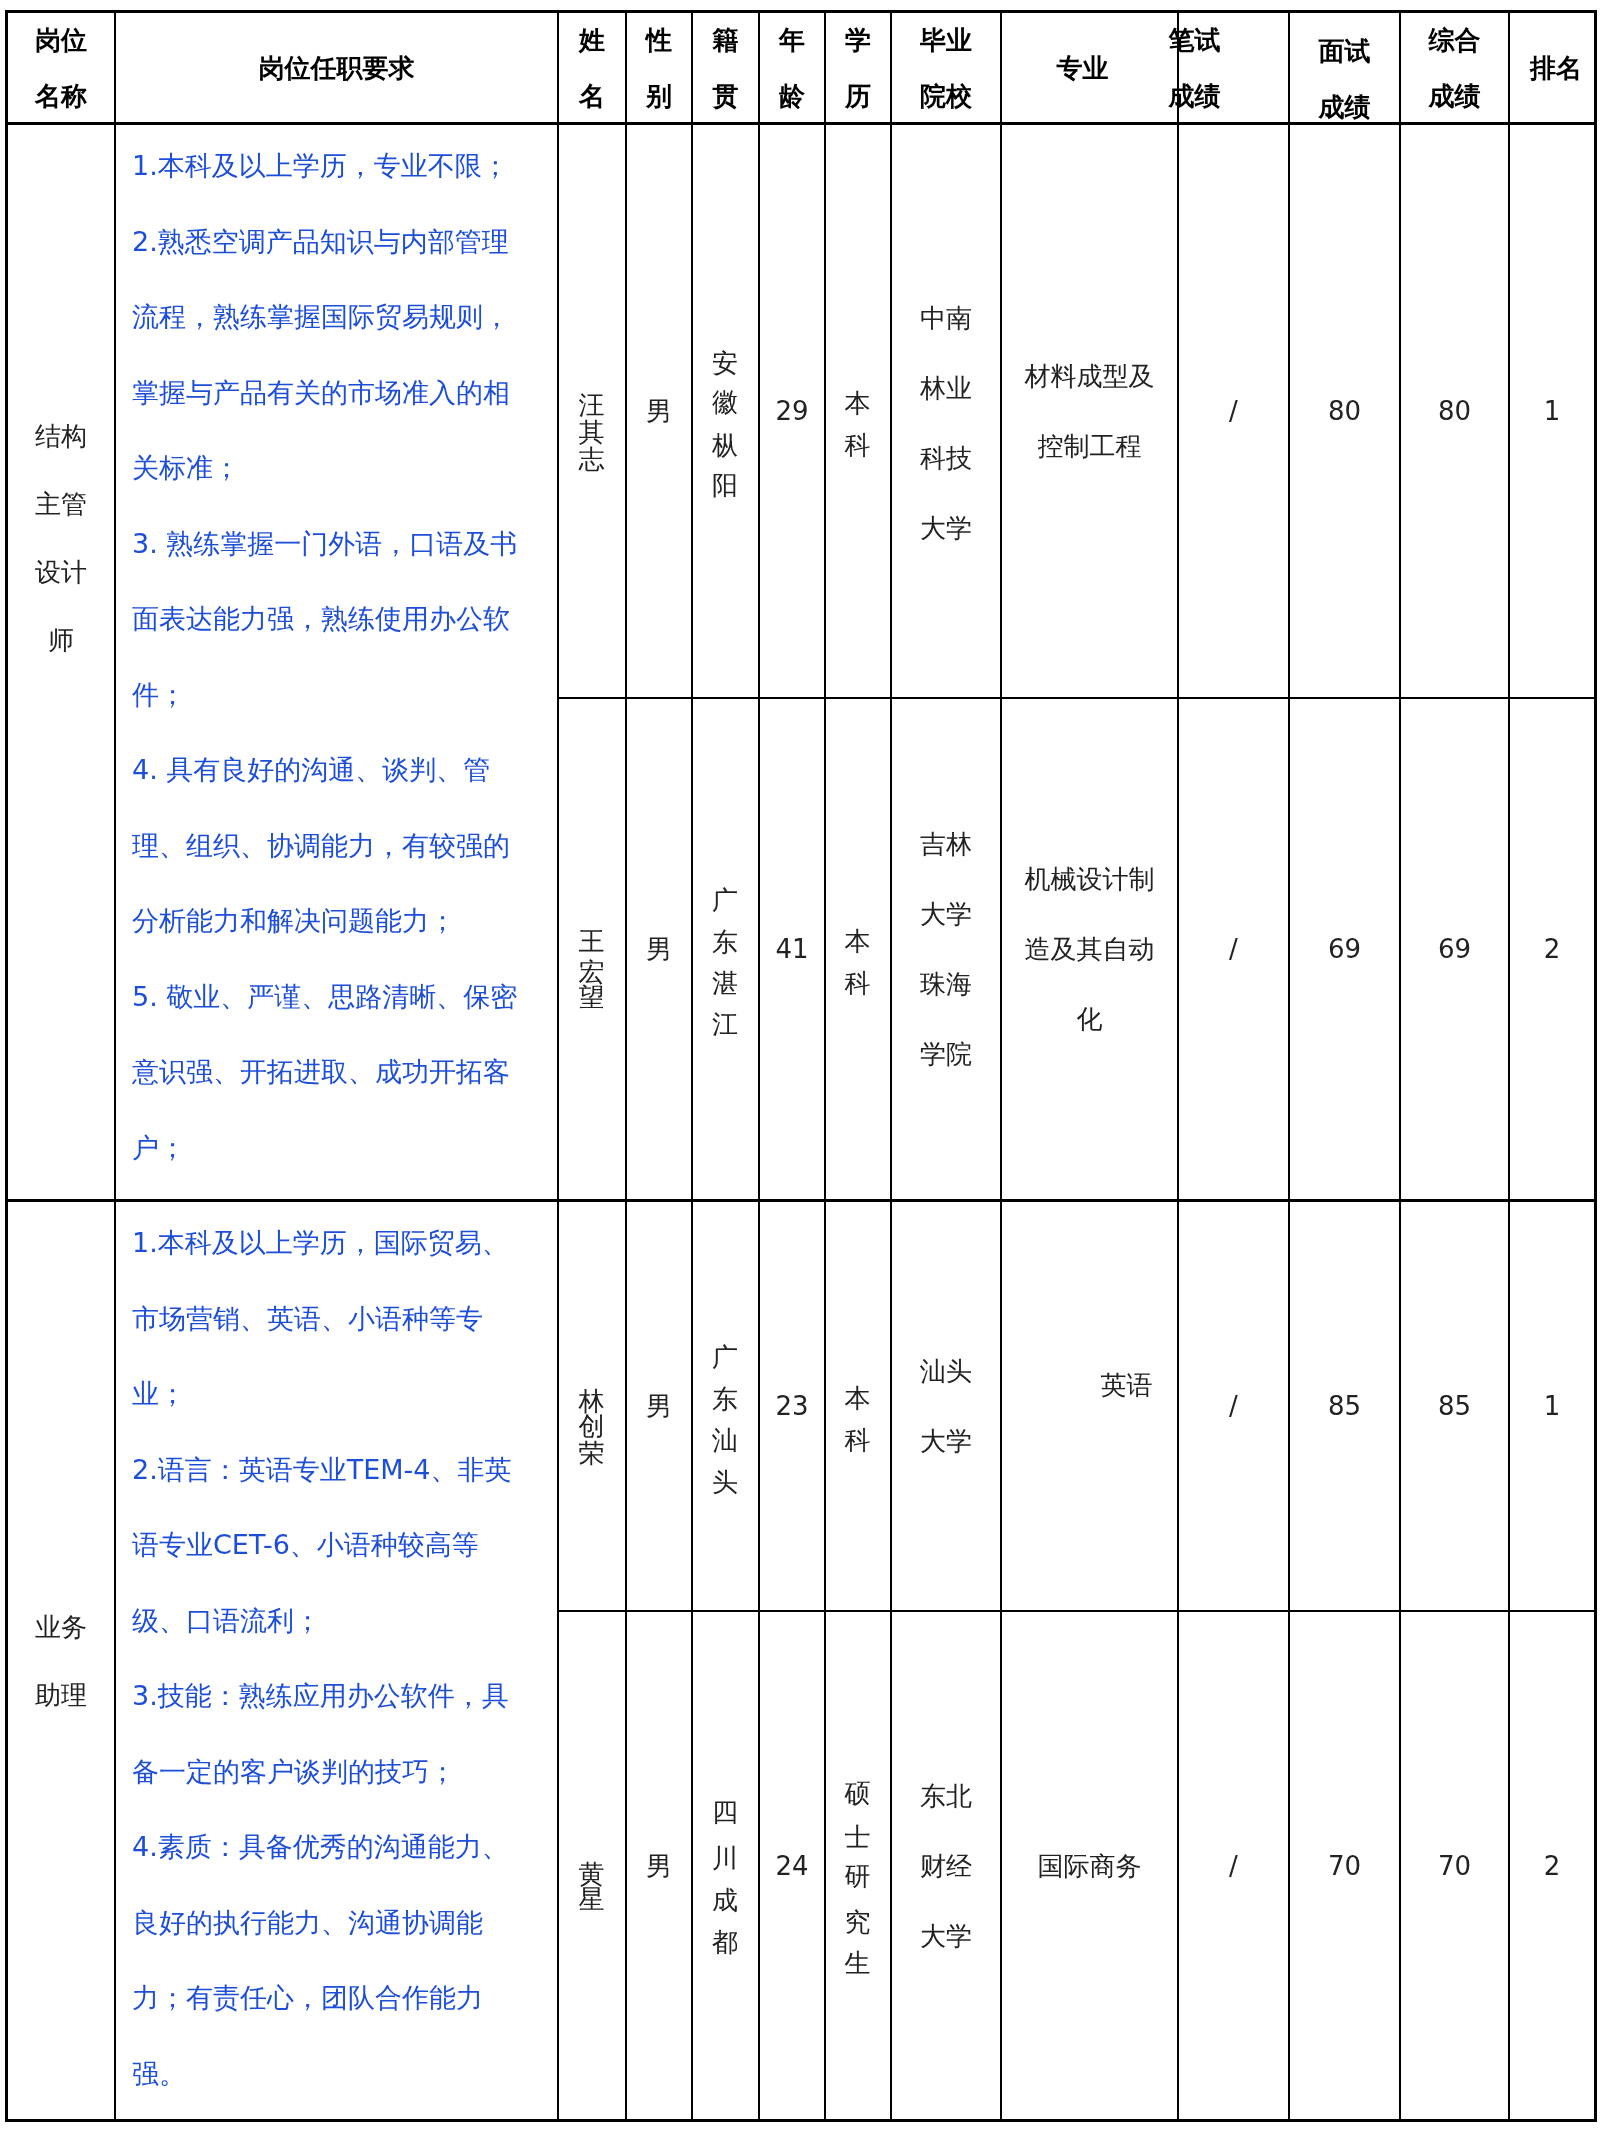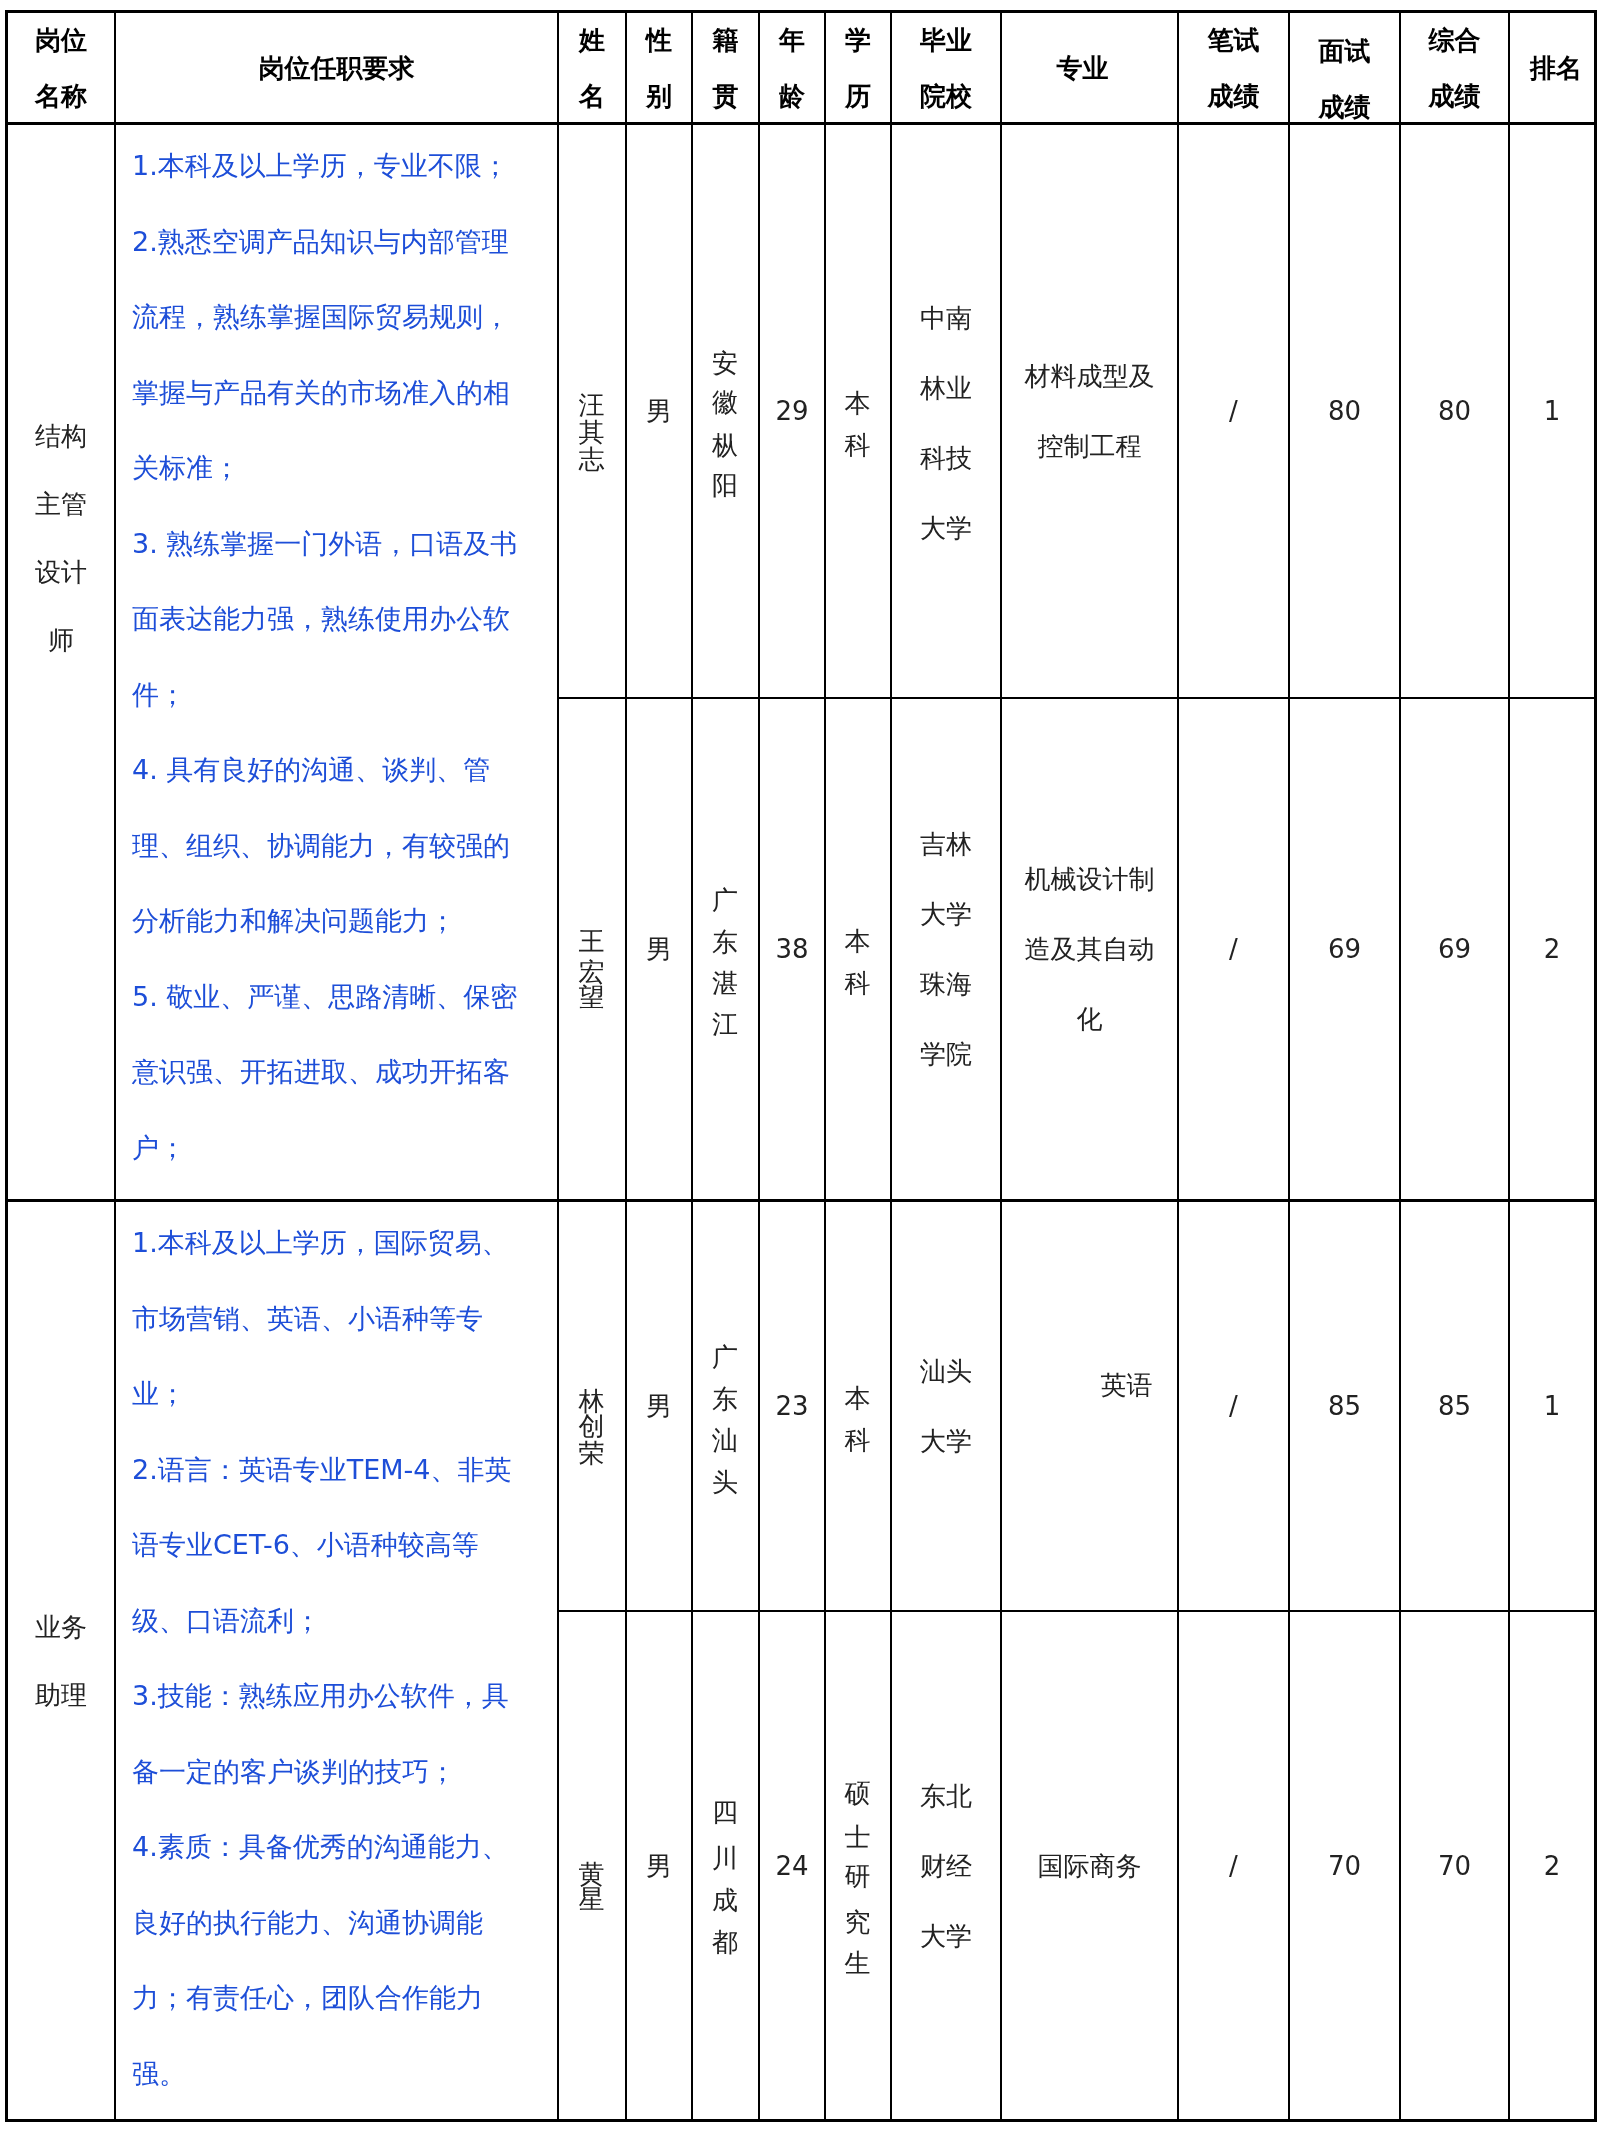--- a/index.html
+++ b/index.html
@@ -50,21 +50,21 @@
 别</div>
 <div class="cell hdr" style="left:693px;top:13px;width:65px;height:109px;white-space:pre-line;">籍
 贯</div>
 <div class="cell hdr" style="left:760px;top:13px;width:64px;height:109px;white-space:pre-line;">年
 龄</div>
 <div class="cell hdr" style="left:826px;top:13px;width:64px;height:109px;white-space:pre-line;">学
 历</div>
 <div class="cell hdr" style="left:892px;top:13px;width:108px;height:109px;white-space:pre-line;">毕业
 院校</div>
 <div class="cell hdr" style="left:1002px;top:13px;width:161px;height:109px;border-radius:25px;">专业</div>
-<div class="cell hdr" style="left:1179px;top:13px;width:109px;height:109px;white-space:pre-line;">笔试
+<div class="cell hdr" style="left:1140px;top:13px;width:109px;height:109px;white-space:pre-line;">笔试
 成绩</div>
 <div class="cell hdr" style="left:1290px;top:13px;width:109px;height:132px;white-space:pre-line;">面试
 成绩</div>
 <div class="cell hdr" style="left:1401px;top:13px;width:107px;height:109px;white-space:pre-line;">综合
 成绩</div>
 <div class="cell hdr" style="left:1510px;top:13px;width:84px;height:109px;padding-left:8px;">排名</div>
 
 <div class="cell txt" style="left:8px;top:125px;width:106px;height:826px;white-space:pre-line;line-height:68px;">结构
 主管
 设计
@@ -96,21 +96,21 @@
 <div class="cell txt" style="left:1002px;top:125px;width:175px;height:572px;white-space:pre-line;line-height:70px;">材料成型及
 控制工程</div>
 <div class="cell txt" style="left:1179px;top:125px;width:109px;height:572px;">/</div>
 <div class="cell txt" style="left:1290px;top:125px;width:109px;height:572px;">80</div>
 <div class="cell txt" style="left:1401px;top:125px;width:107px;height:572px;">80</div>
 <div class="cell txt" style="left:1510px;top:125px;width:84px;height:572px;">1</div>
 
 <div class="cell txt vert" style="left:559px;top:699px;width:66px;height:500px;letter-spacing:26px;">王宏望</div>
 <div class="cell txt" style="left:627px;top:699px;width:64px;height:500px;">男</div>
 <div class="cell txt vert" style="left:693px;top:699px;width:65px;height:500px;letter-spacing:42px;">广东湛江</div>
-<div class="cell txt" style="left:760px;top:699px;width:64px;height:500px;">38</div>
+<div class="cell txt" style="left:760px;top:699px;width:64px;height:500px;">41</div>
 <div class="cell txt vert" style="left:826px;top:699px;width:64px;height:500px;letter-spacing:42px;">本科</div>
 <div class="cell txt" style="left:892px;top:699px;width:108px;height:500px;white-space:pre-line;line-height:70px;">吉林
 大学
 珠海
 学院</div>
 <div class="cell txt" style="left:1002px;top:699px;width:175px;height:500px;white-space:pre-line;line-height:70px;">机械设计制
 造及其自动
 化</div>
 <div class="cell txt" style="left:1179px;top:699px;width:109px;height:500px;">/</div>
 <div class="cell txt" style="left:1290px;top:699px;width:109px;height:500px;">69</div>

